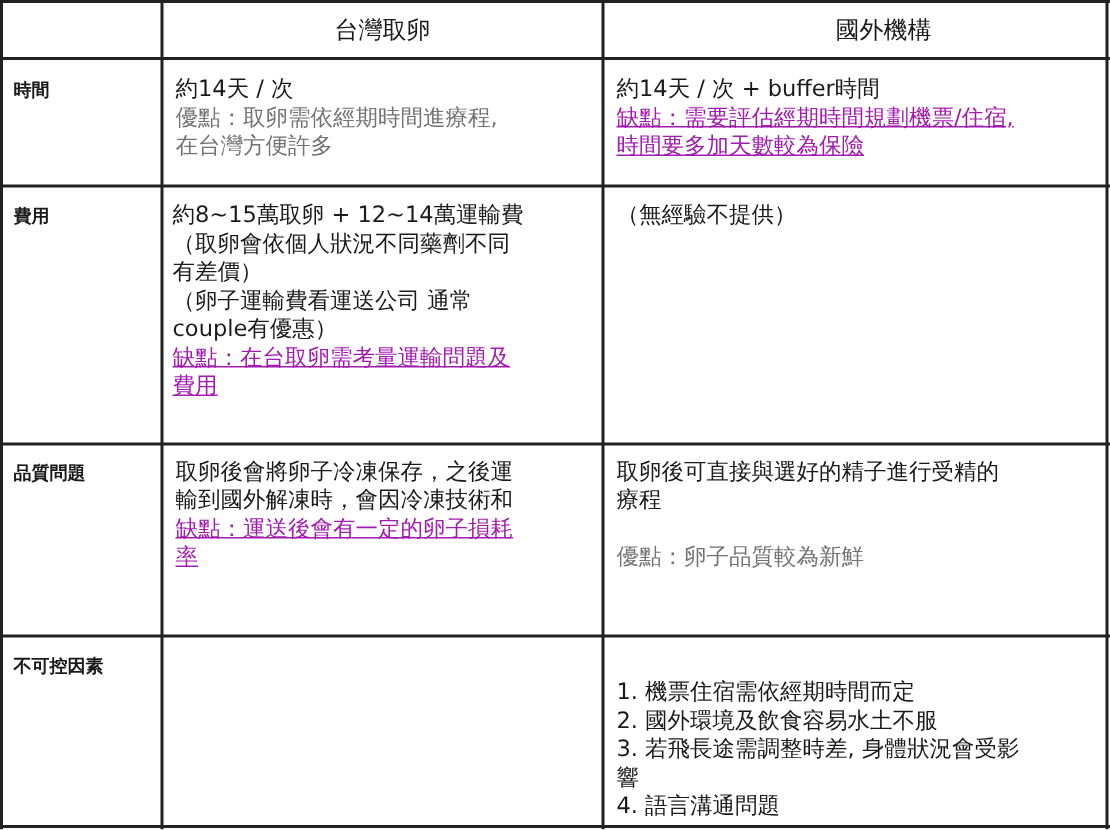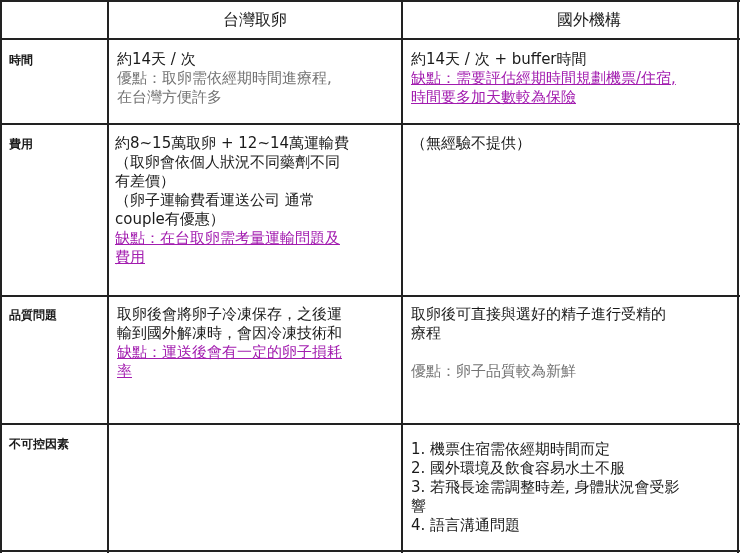--- a/index.html
+++ b/index.html
@@ -70,20 +70,20 @@
     <span class="line con">率</span>
   </div>
   <div class="cell" style="left:411px; top:305px; width:324px;">
     <span class="line">取卵後可直接與選好的精子進行受精的</span>
     <span class="line">療程</span>
     <span class="blank"></span>
     <span class="line pro">優點：卵子品質較為新鮮</span>
   </div>
 
   <div class="cell rowlabel" style="left:9px; top:435px;">不可控因素</div>
-  <div class="cell" style="left:411px; top:440px; width:324px;">
+  <div class="cell" style="left:411px; top:452px; width:324px;">
     <span class="line">1. 機票住宿需依經期時間而定</span>
     <span class="line">2. 國外環境及飲食容易水土不服</span>
     <span class="line">3. 若飛長途需調整時差, 身體狀況會受影</span>
     <span class="line">響</span>
     <span class="line">4. 語言溝通問題</span>
   </div>
 </div>
 
 </body></html>

